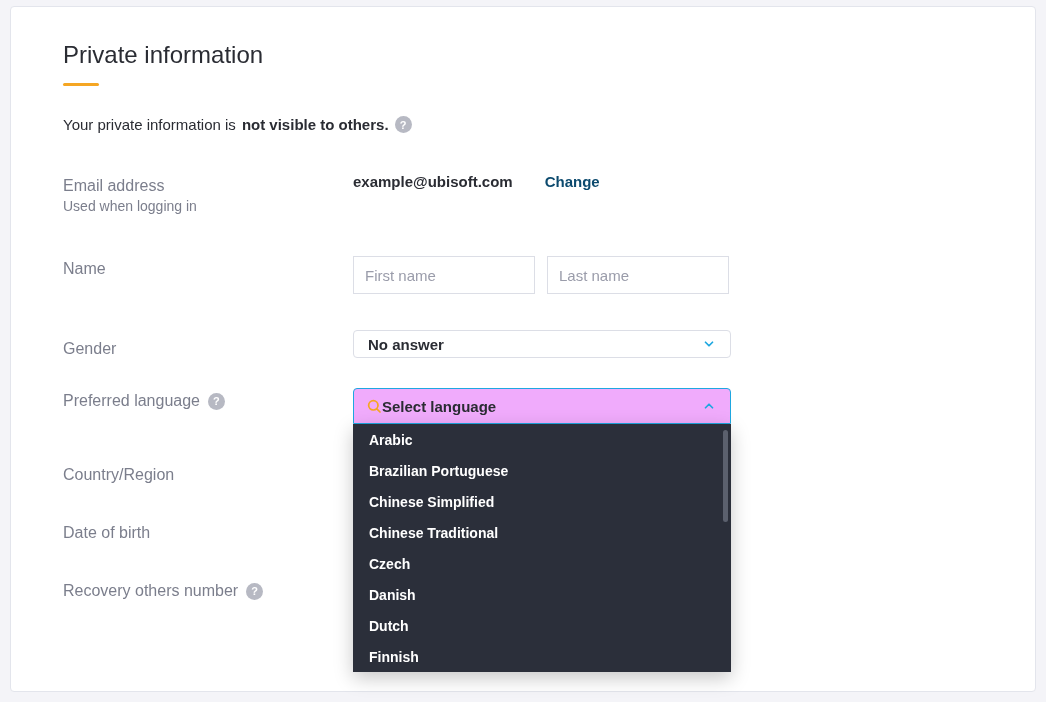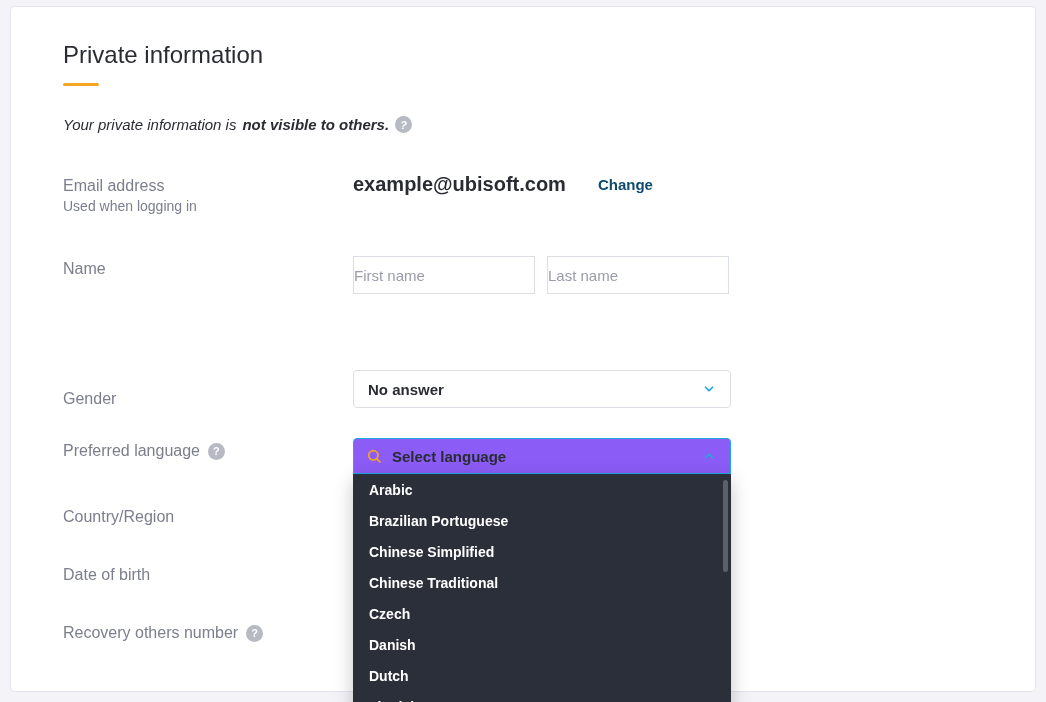--- a/index.html
+++ b/index.html
@@ -35,21 +35,20 @@
     border-radius: 2px;
     margin-top: 4px;
   }
   .subtext {
     margin-top: 30px;
     font-size: 15px;
     color: #2a2c33;
     display: flex;
     align-items: center;
     gap: 6px;
-    font-style: italic;
   }
   .subtext .bold { font-weight: 700; }
   .help-badge {
     display: inline-flex;
     align-items: center;
     justify-content: center;
     width: 17px; height: 17px;
     border-radius: 50%;
     background: #b7b9c3;
     color: #fff;
@@ -80,74 +79,72 @@
     color: #7b7e8c;
     margin-top: 3px;
   }
   .value-col {
     flex: 1;
     display: flex;
     align-items: center;
     gap: 32px;
   }
   .value-text {
-    font-size: 20px;
+    font-size: 15px;
     font-weight: 700;
     color: #2a2c33;
   }
   .link {
     color: #0c4a6e;
     font-weight: 700;
     font-size: 15px;
     cursor: pointer;
   }
   .input {
     height: 38px;
     border: 1px solid #dcdee6;
     border-radius: 0;
-    padding: 0 0;
+    padding: 0 11px;
     font-size: 15px;
     color: #4c1d95;
     outline: none;
   }
   .input::placeholder { color: #9a9caa; font-weight: 500; }
   .name-pair { display: flex; gap: 12px; }
   .name-pair .input { width: 182px; }
   .select {
     position: relative;
     width: 378px;
-    height: 38px;
+    height: 28px;
     border: 1px solid #dcdee6;
     border-radius: 4px;
     display: flex;
     align-items: center;
     padding: 0 44px 0 14px;
     font-size: 15px;
     font-weight: 700;
     color: #2a2c33;
     cursor: pointer;
-    margin-top: 40px;
   }
   .select .chev {
     position: absolute;
     right: 14px; top: 50%;
     transform: translateY(-50%);
   }
   
   .lang-wrap { position: relative; width: 378px; }
   .lang-search {
     height: 36px;
     border: 1.5px solid #1ea7e0;
     border-radius: 4px 4px 0 0;
     display: flex;
     align-items: center;
     padding: 0 44px 0 12px;
-    gap: 10px;
     position: relative;
-    background: #8b5cf6;
+    background: #f0abfc;
   }
   .lang-search .search-ic { color: #f5a623; }
   .lang-search .placeholder {
     font-size: 15px;
     font-weight: 700;
     color: #2a2c33;
   }
   .lang-search .chev-up {
     position: absolute;
     right: 14px; top: 50%;
@@ -232,21 +229,21 @@
           <span>No answer</span>
           <span class="chev">
             <svg width="14" height="14" viewBox="0 0 24 24" fill="none" stroke="#1ea7e0" stroke-width="3" stroke-linecap="round" stroke-linejoin="round">
                 <polyline points="6 9 12 15 18 9"></polyline>
               </svg>
           </span>
         </div>
       </div>
     </div>
 
-    <div class="row" style="margin-bottom:30px;">
+    <div class="row" style="margin-bottom:38px;">
       <div class="label-col">
         <div class="label">
           <span>Preferred language</span>
           <span class="help-badge">?</span>
         </div>
       </div>
       <div class="value-col">
         <div class="lang-wrap">
           <div class="lang-search">
             <span class="search-ic">

